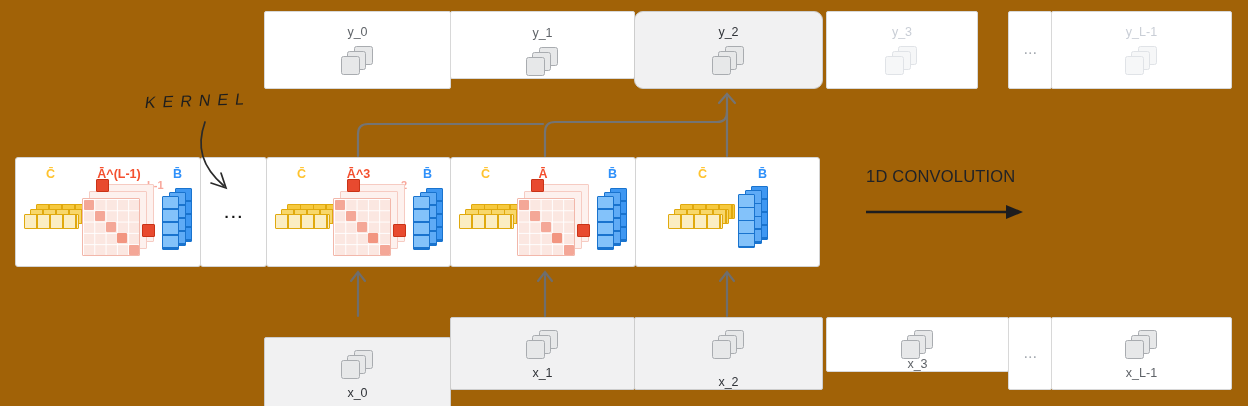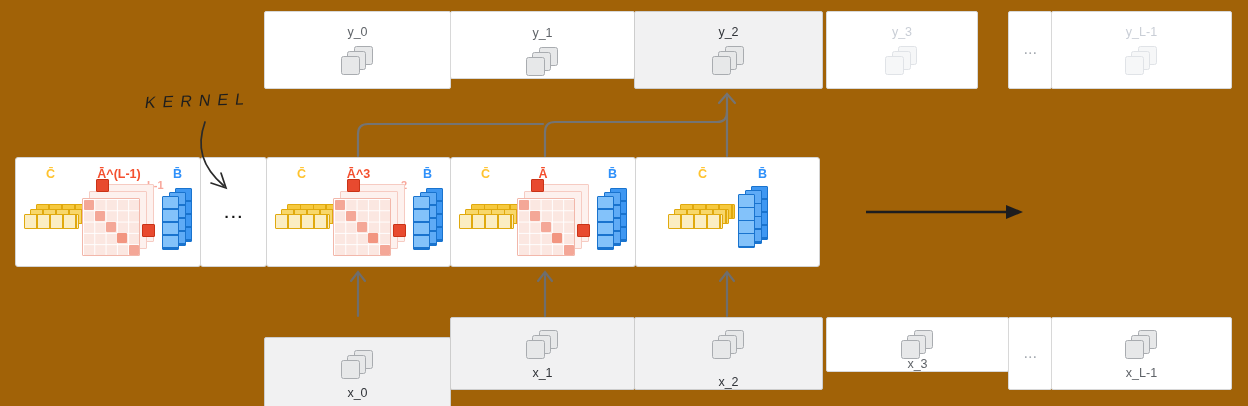--- a/index.html
+++ b/index.html
@@ -104,21 +104,21 @@
         </span>
     </div>
     <div class="row-cell top" style="left:450px;top:11px;width:185px;height:68px;justify-content:flex-end;">
       <span class="cell-label">y_1</span>
       <span class="stack">
           <i class="sq s0"></i>
           <i class="sq s1"></i>
           <i class="sq s2"></i>
         </span>
     </div>
-    <div class="row-cell top highlight" style="left:634px;top:11px;width:189px;height:78px;">
+    <div class="row-cell top highlight" style="left:634px;top:11px;width:189px;height:78px;border-radius:9px;">
       <span class="cell-label">y_2</span>
       <span class="stack">
           <i class="sq s0"></i>
           <i class="sq s1"></i>
           <i class="sq s2"></i>
         </span>
     </div>
     <div class="row-cell top faded" style="left:826px;top:11px;width:152px;height:78px;">
       <span class="cell-label">y_3</span>
       <span class="stack">
@@ -289,20 +289,21 @@
         </div>
       <div class="bcol">
           <i class="bl b0"></i>
           <i class="bl b1"></i>
           <i class="bl b2"></i>
         </div>
     </div>
   </div>
 
   <div id="kernel-note">KERNEL</div>
+  <div id="conv-label">1D CONVOLUTION</div>
 
   <svg id="wires" width="1248" height="406" viewBox="0 0 1248 406">
 
     <g stroke="#747474" stroke-width="2.2" fill="none" stroke-linecap="round">
       <path d="M358,156 L358,134 Q358,124 368,124 L543,124"></path>
       <path d="M545,156 L545,132 Q545,122 555,122 L717,122 Q727,122 727,112"></path>
       <path d="M727,156 L727,97"></path>
       <path d="M719,103 L727,94 L735,103"></path>
     </g>
 

